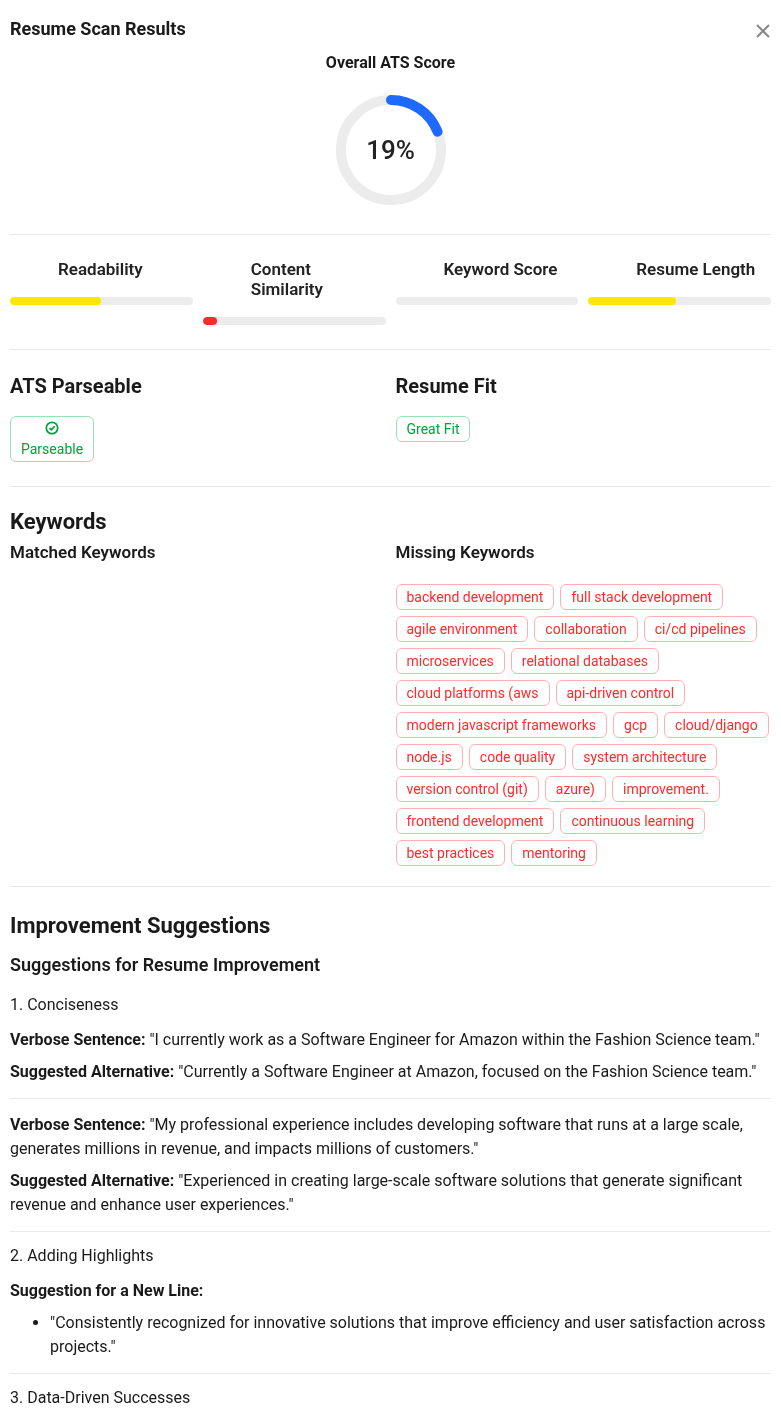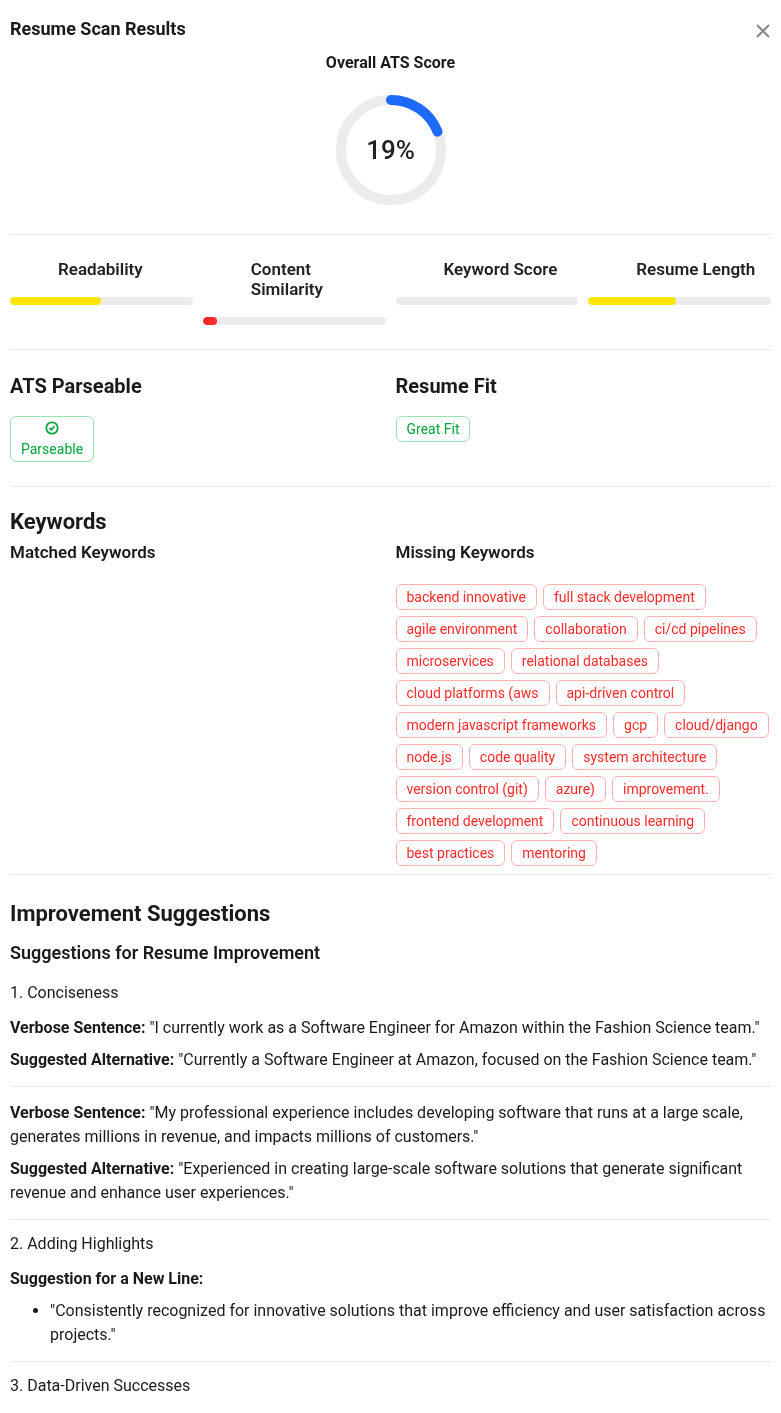--- a/index.html
+++ b/index.html
@@ -118,21 +118,21 @@
     margin: 22px 0 8px;
   }
   .sub-title {
     font-size: 17px;
     font-weight: 600;
     margin-bottom: 22px;
   }
   .keywords-wrap {
     display: flex;
     gap: 10px;
-    padding-bottom: 8px;
+    padding-bottom: 20px;
     border-bottom: 1px solid #eaeaea;
   }
   .kwd-col { flex: 1; min-width: 0; }
   .tags {
     display: flex;
     flex-wrap: wrap;
     gap: 6px;
   }
   .tag {
     display: inline-block;
@@ -260,21 +260,21 @@
 
 <h2 class="section-title">Keywords</h2>
 <div class="keywords-wrap">
   <div class="kwd-col">
     <div class="sub-title">Matched Keywords</div>
     <div class="tags" id="matched-tags"></div>
   </div>
   <div class="kwd-col">
     <div class="sub-title">Missing Keywords</div>
     <div class="tags" id="missing-tags">
-        <span class="tag">backend innovative</span>
+        <span class="tag">backend development</span>
         <span class="tag">full stack development</span>
         <span class="tag">agile environment</span>
         <span class="tag">collaboration</span>
         <span class="tag">ci/cd pipelines</span>
         <span class="tag">microservices</span>
         <span class="tag">relational databases</span>
         <span class="tag">cloud platforms (aws</span>
         <span class="tag">api-driven control</span>
         <span class="tag">modern javascript frameworks</span>
         <span class="tag">gcp</span>

